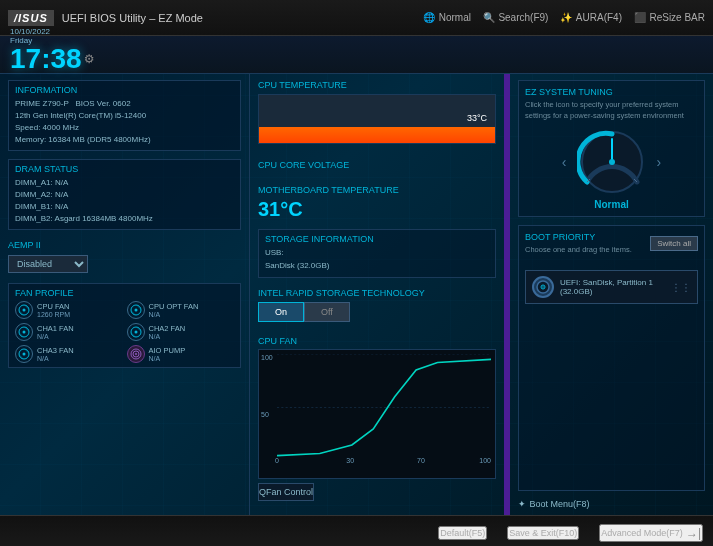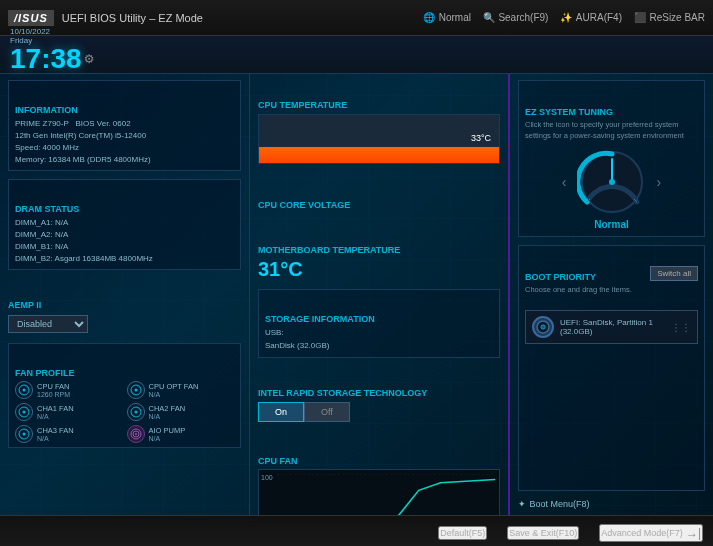--- a/index.html
+++ b/index.html
@@ -116,24 +116,23 @@
       border-right: 1px solid #1a3a5a;
       display: flex;
       flex-direction: column;
       gap: 8px;
     }
 
     
     .section-title {
       color: #00b4d8;
       font-size: 9px;
-      font-weight: bold;
+      font-weight: normal;
       text-transform: uppercase;
       margin-bottom: 3px;
-      margin-top: 20px;
     }
 
     
     .info-section {
       background: rgba(0,20,40,0.6);
       border: 1px solid #1a3a5a;
       padding: 4px 6px;
     }
     .info-line {
       color: #8ab8c8;
@@ -203,21 +202,21 @@
     }
     .fan-rpm {
       color: #6a9ab8;
       font-size: 7px;
     }
 
     
     .mid-panel {
       width: 260px;
       padding: 6px 8px;
-      border-right: 2px solid #4c1d95;
+      border-right: 6px solid #4c1d95;
       display: flex;
       flex-direction: column;
       gap: 8px;
     }
     .temp-bar-container {
       background: #0a1a2a;
       height: 50px;
       width: 100%;
       position: relative;
       border: 1px solid #1a3a5a;

